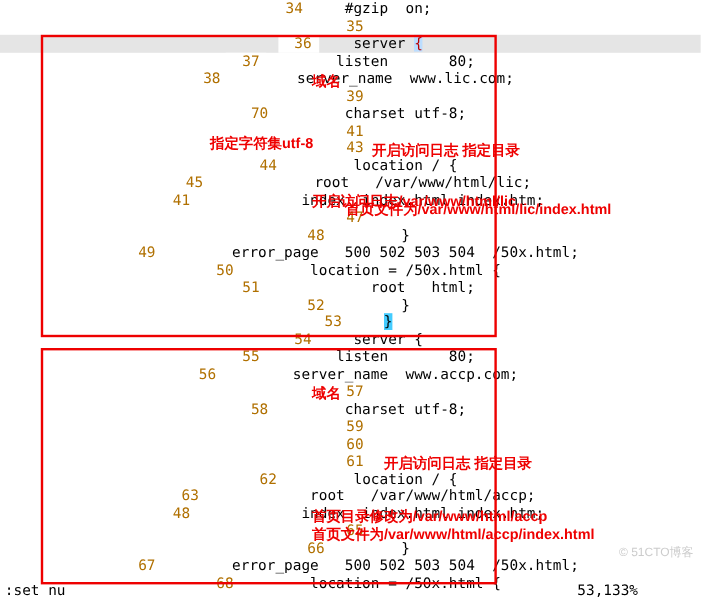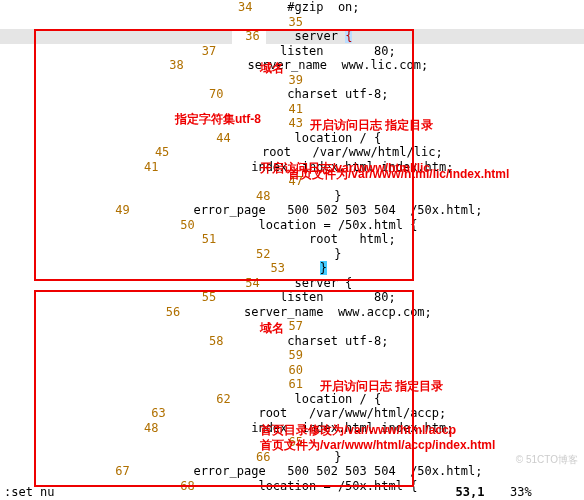--- a/index.html
+++ b/index.html
@@ -59,21 +59,21 @@
     white-space: nowrap;
   }
   .status {
     padding: 0 4px;
     font-size: 12px;
     color: #000;
     background: #fff;
     display:flex;
   }
   .status .left { flex:1; }
-  .status .mid { width:80px; text-align:center;font-weight:bold; }
+  .status .mid { width:80px; text-align:right; }
   .status .right { width:60px; text-align:left; padding-right:10px;}
   .watermark {
     position:absolute;
     right:6px; bottom:18px;
     color:#ccc;
     font-size:10px;
     font-family: sans-serif;
     margin-top: 28px;
   }
 </style>

